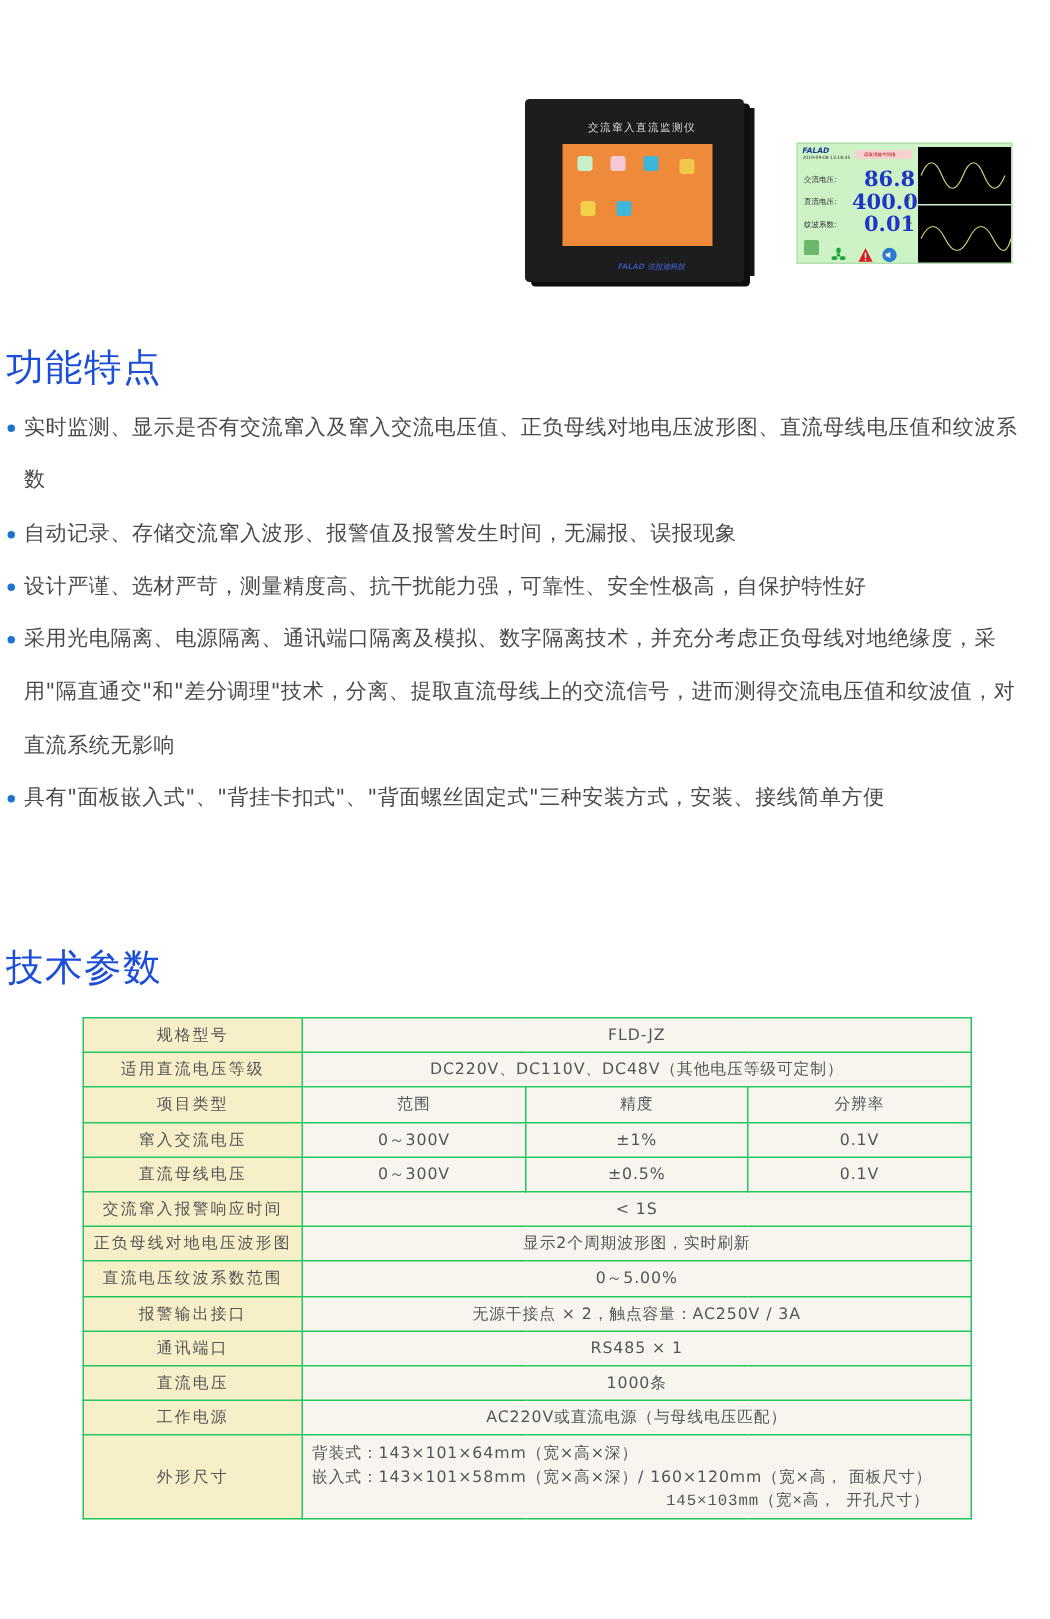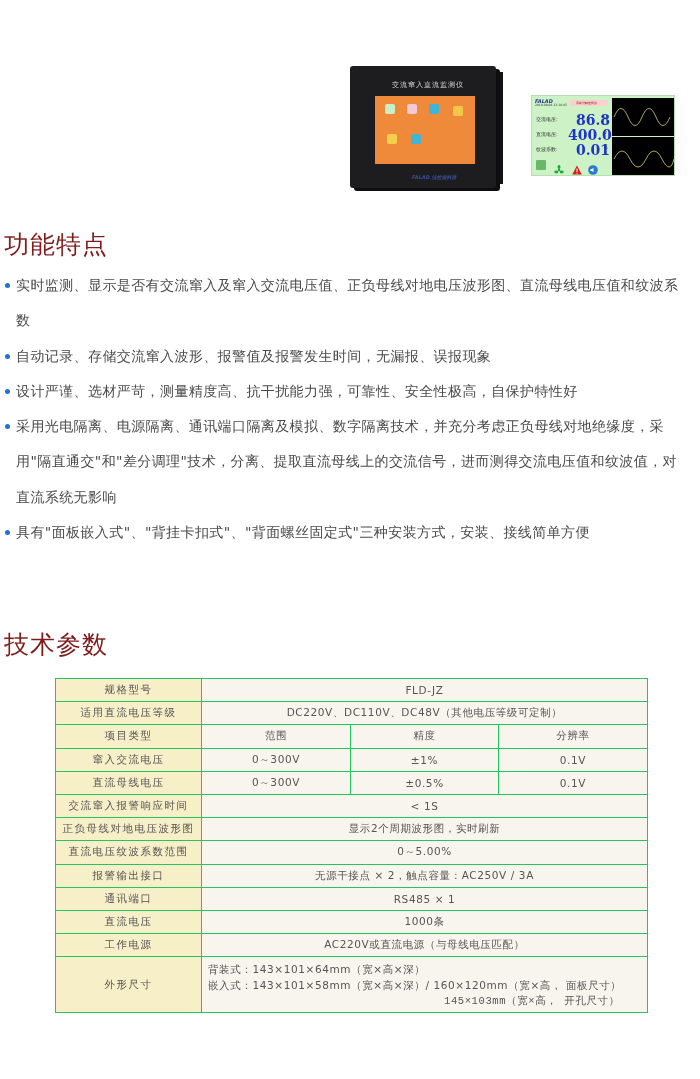--- a/index.html
+++ b/index.html
@@ -19,21 +19,21 @@
   .scr .logo { position: absolute; left: 3px; top: 2px; font-size: 5px; color: #1b3b9a; font-weight: bold; font-style: italic; }
   .scr .stamp { position: absolute; left: 3px; top: 7px; font-size: 3px; color: #333; }
   .scr .warn { position: absolute; left: 38px; top: 4px; width: 38px; height: 6px; background: #f7d0d0; font-size: 3px; color: #a00; padding-left: 6px; line-height: 6px; }
   .scr .row { position: absolute; left: 4px; font-size: 5px; color: #333; }
   .scr .val { position: absolute; font-family: "DejaVu Serif", serif; color: #1f34c8; font-size: 14px; font-weight: bold; }
   .scr .unit { position: absolute; font-size: 4px; color: #333; }
   .scr .wave { position: absolute; left: 80px; width: 62px; height: 38px; background: #000; }
   .scr .bicon { position: absolute; top: 64px; width: 10px; height: 10px; }
 
   
-  .h { position: absolute; left: 4px; font-size: 25px; color: #7f1d1d; font-weight: normal; letter-spacing: 1px; }
+  .h { position: absolute; left: 4px; font-size: 25px; color: #1d4ed8; font-weight: normal; letter-spacing: 1px; }
   .h1 { top: 228px; }
   .h2 { top: 628px; }
 
   
   .bullets { position: absolute; left: 0; top: 268px; width: 700px; }
   .bullet { position: relative; padding-left: 16px; padding-right: 14px; font-size: 14px; line-height: 35.3px; color: #4a4a4a; letter-spacing: 0.4px; }
   .bullet .dot { position: absolute; left: 5px; top: 15px; width: 5px; height: 5px; border-radius: 50%; background: #1e73d2; }
 
   
   table.spec { position: absolute; left: 55px; top: 678px; width: 593px; border-collapse: collapse; font-size: 10.5px; color: #555; letter-spacing: 0.6px; }

